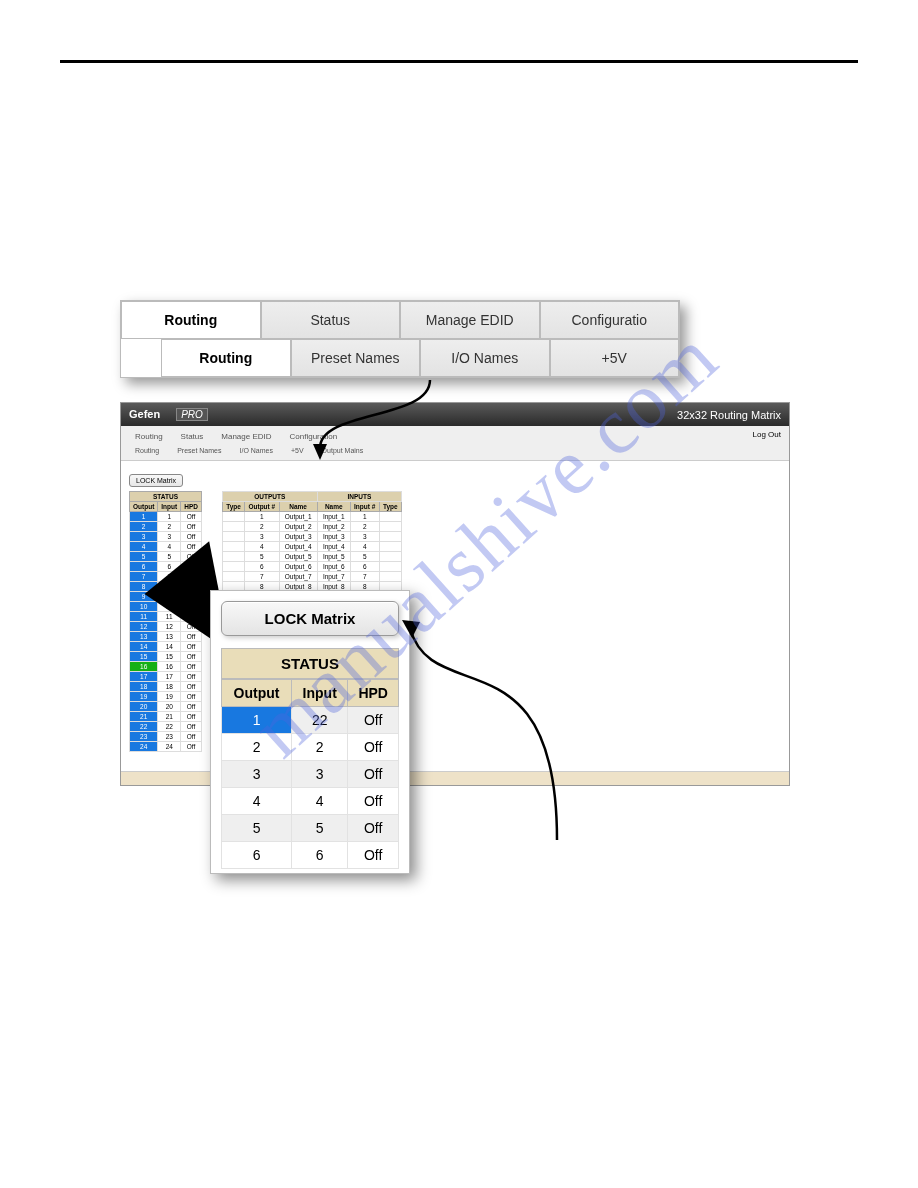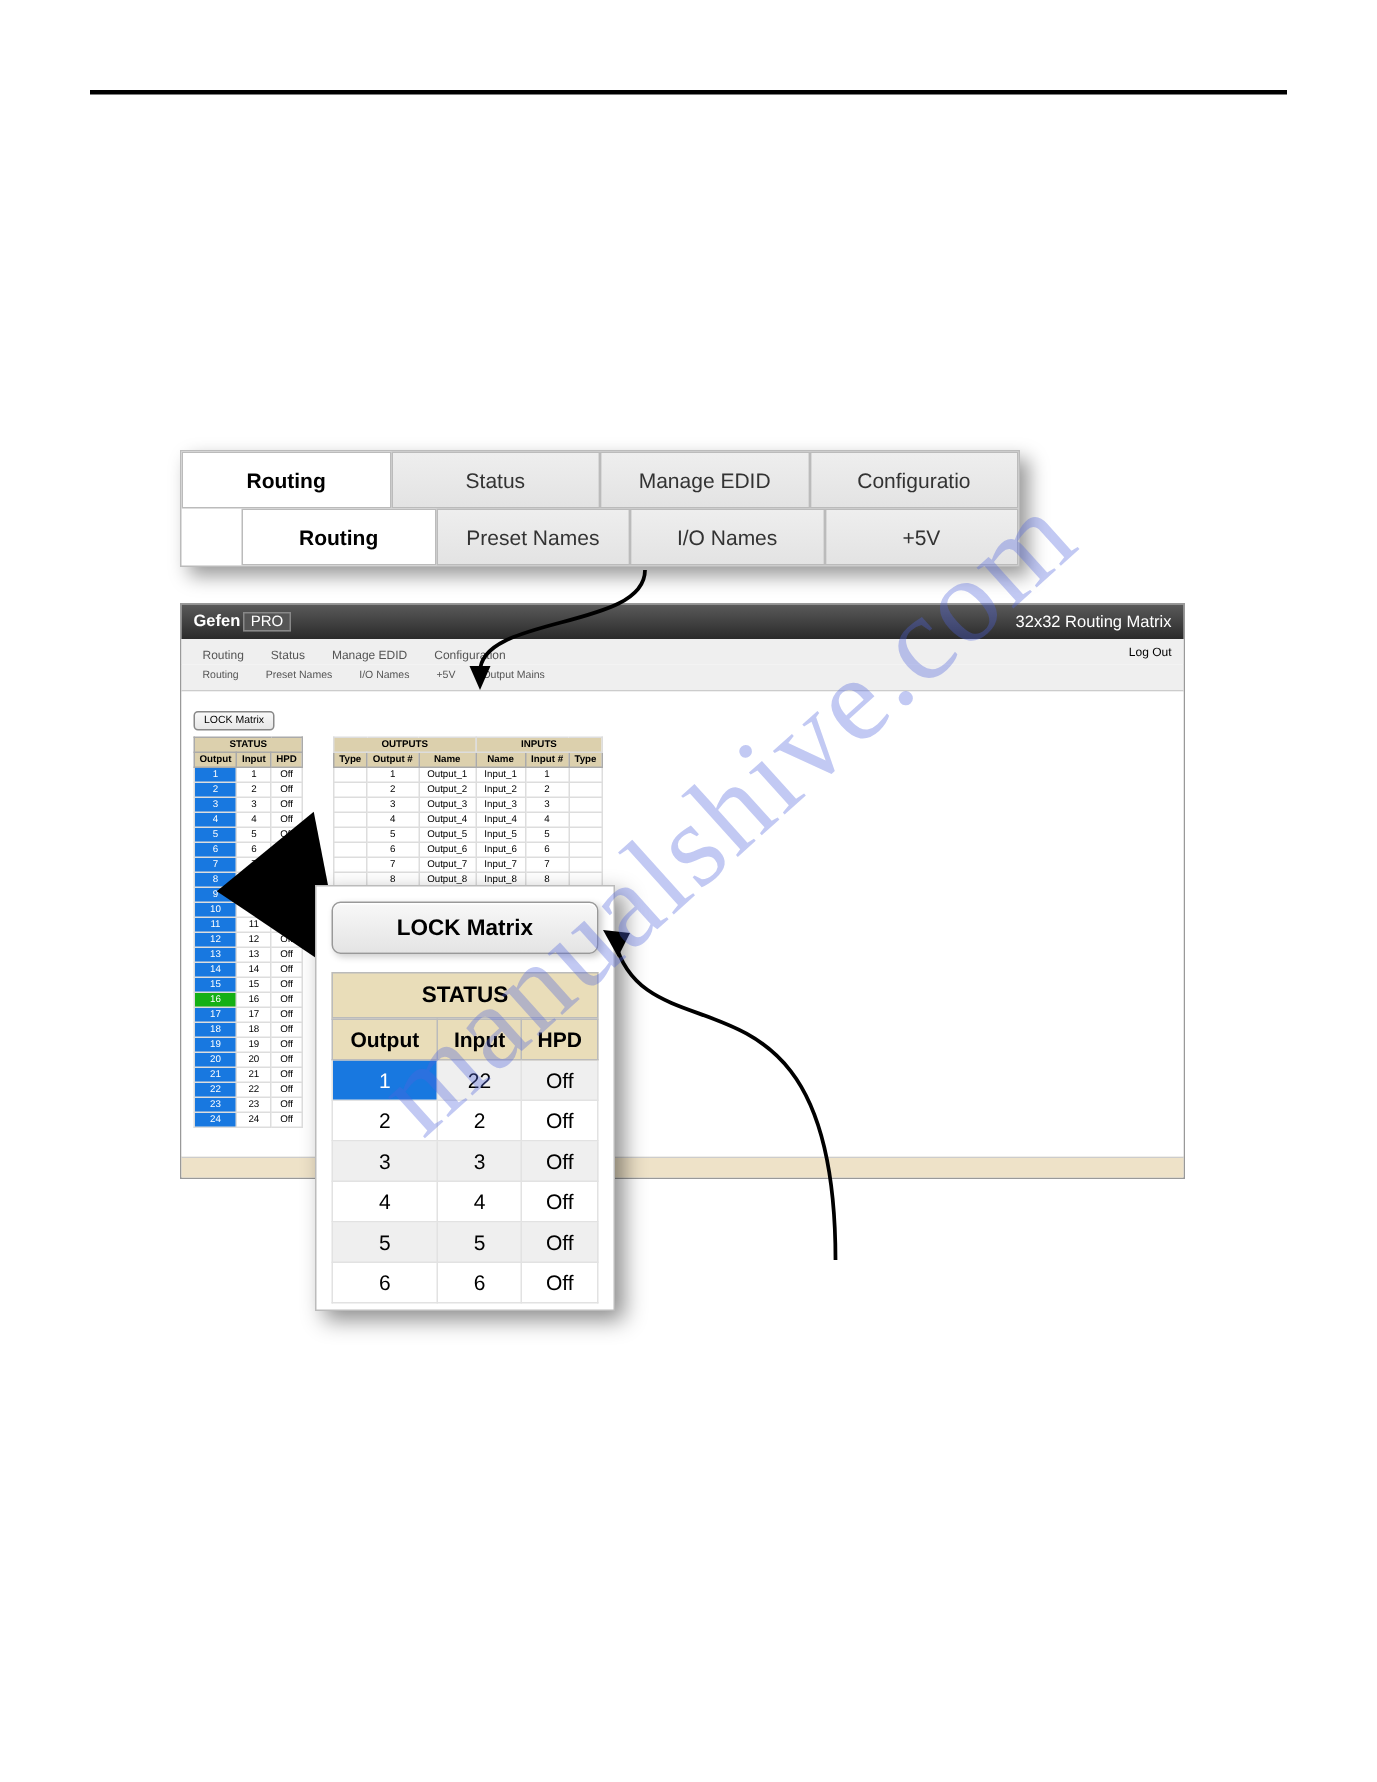--- a/index.html
+++ b/index.html
@@ -39,21 +39,21 @@
   background: #fff; position: relative; z-index: 10;
 }
 .browser-header {
   background: linear-gradient(#5a5a5a,#2a2a2a);
   color: #fff; display: flex; justify-content: space-between;
   align-items: center; padding: 5px 8px; font-size: 11px;
 }
 .brand b { color: #fff; }
 .brand .pro {
   display: inline-block; border: 1px solid #888; background: #555;
-  padding: 0 4px; margin-left: 2px; font-size: 10px;
+  padding: 0 4px; margin-left: 16px; font-size: 10px; font-style: italic;
 }
 .mini-tabs { display: flex; gap: 6px; padding: 4px 8px 0; font-size: 8px; background: #efefef; }
 .mini-tab { padding: 2px 6px; color: #555; }
 .mini-sub-row { display: flex; gap: 6px; padding: 2px 8px 4px; font-size: 7px; background: #efefef; border-bottom: 1px solid #ccc; }
 .browser-body { min-height: 310px; background: #fff; position: relative; padding: 8px; }
 .browser-footer { background: #eee2c8; height: 14px; border-top: 1px solid #ccc; }
 
 .mini-lock-btn {
   display:inline-block; border:1px solid #888; border-radius:3px;
   background:linear-gradient(#f8f8f8,#e7e7e7); font-size:7px; padding:2px 6px;

